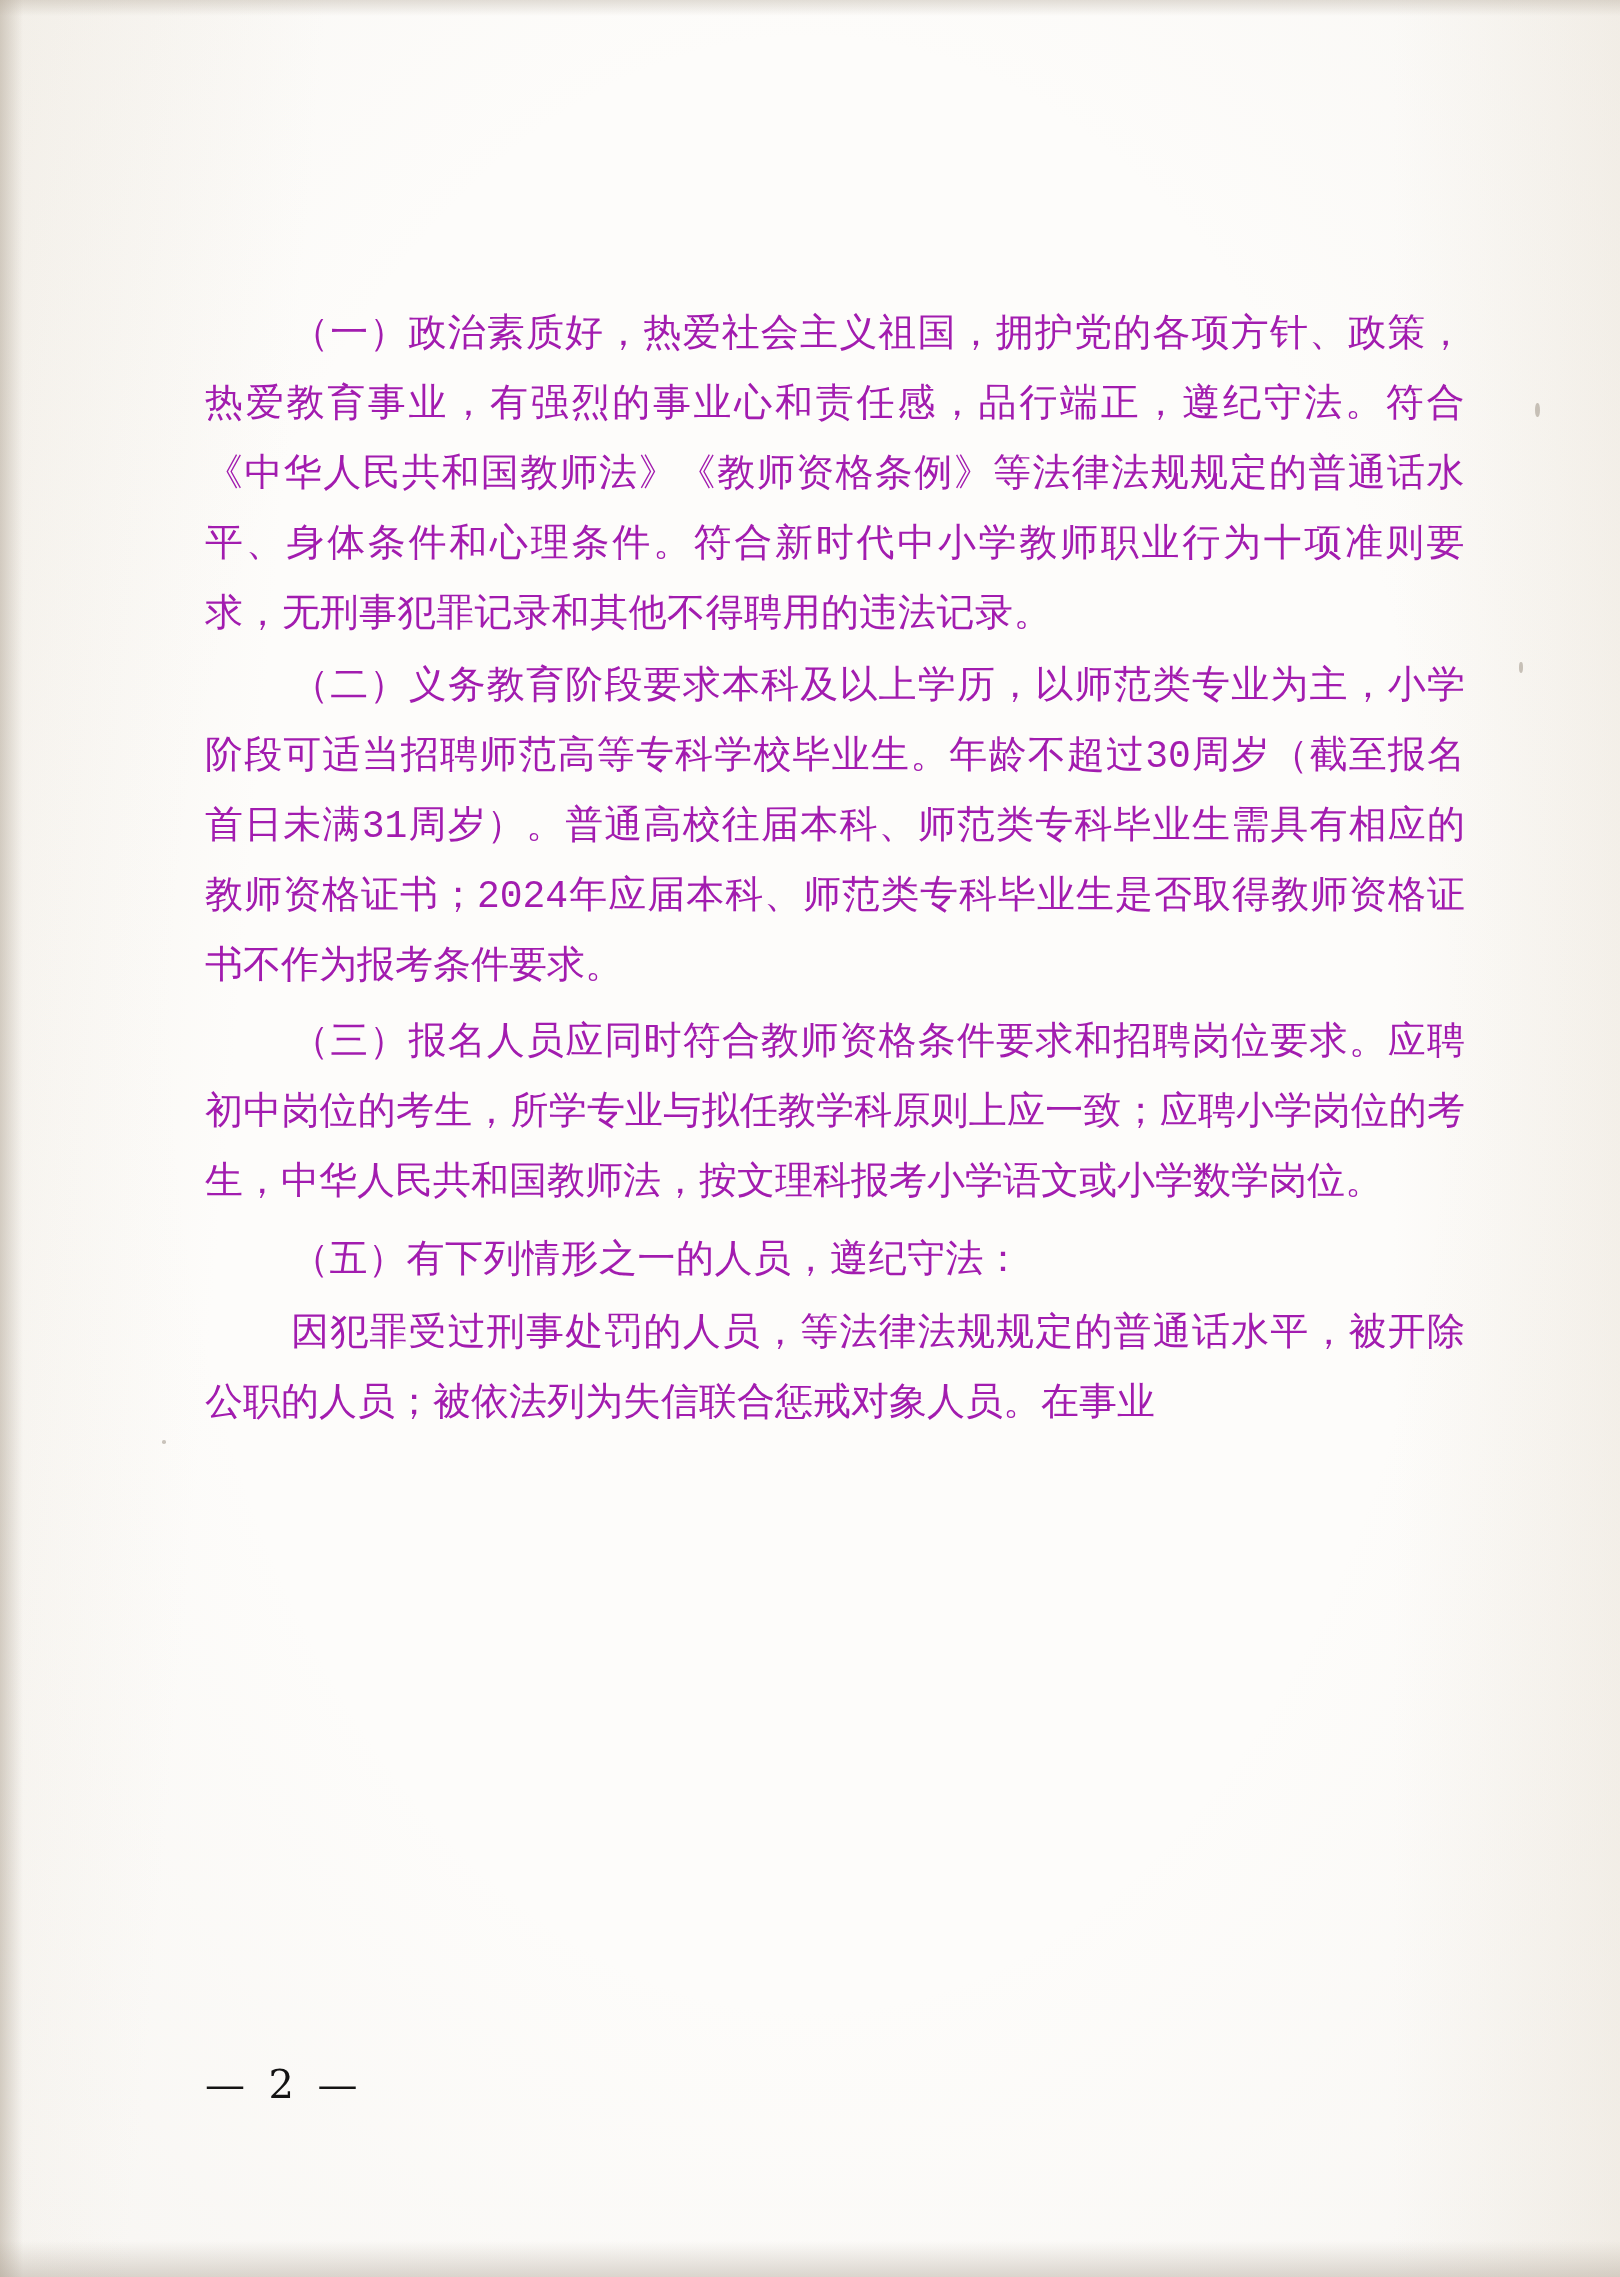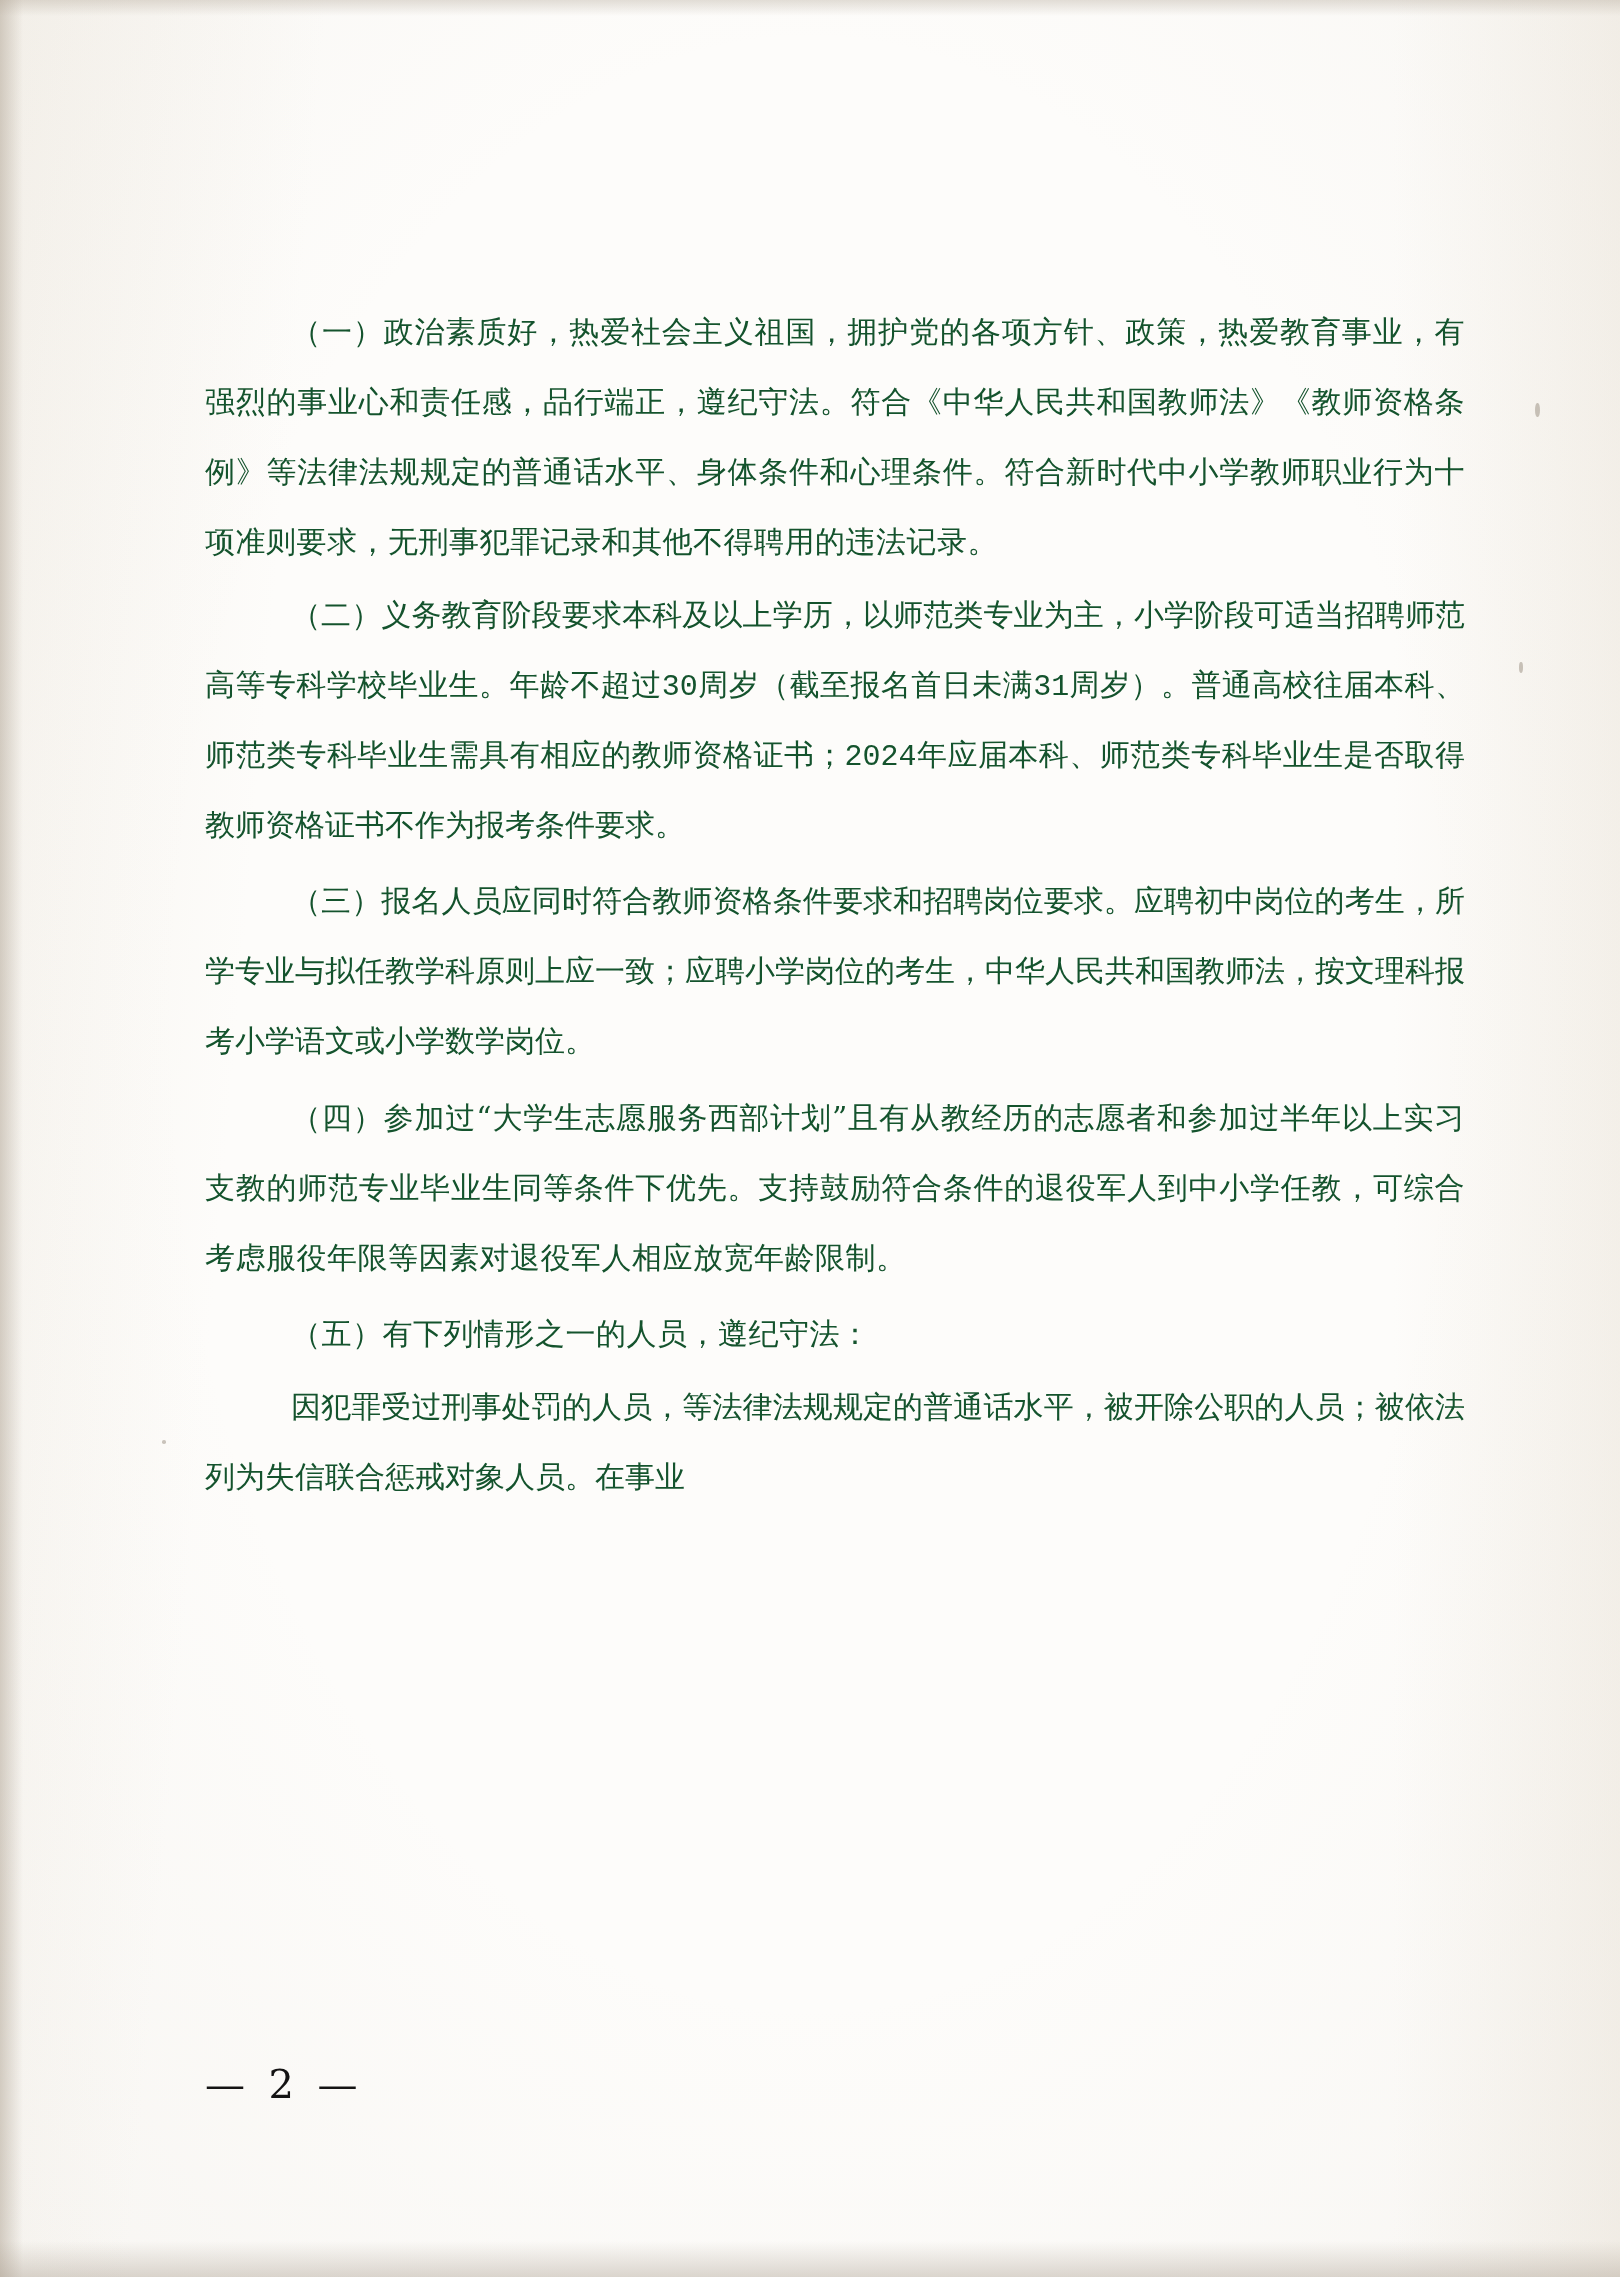--- a/index.html
+++ b/index.html
@@ -45,23 +45,23 @@
   }
 
   .content {
     position: absolute;
     left: 205px;
     top: 297px;
     width: 1260px;
   }
 
   .para {
-    font-size: 30px;
+    font-size: 38px;
     line-height: 70px;
-    color: #14532d;
+    color: #a21caf;
     letter-spacing: 0.5px;
     text-align: justify;
     text-justify: inter-character;
     margin: 0 0 5.4px 0;
     font-family: "DejaVu Serif", "Liberation Serif", serif;
     text-indent: 86px;
   }
   .para.tight {
     letter-spacing: 0px;
     font-family: Liberation Mono, monospace;
@@ -96,21 +96,20 @@
   <div class="edge-bottom"></div>
 
   <div class="speck" style="left:1535px; top:403px; width:4.5px; height:14.4px;"></div>
   <div class="speck" style="left:1519px; top:662px; width:3.6px; height:10.8px;"></div>
   <div class="speck" style="left:162px; top:1440px; width:3.6px; height:3.6px;"></div>
 
   <div class="content">
     <p class="para">（一）政治素质好，热爱社会主义祖国，拥护党的各项方针、政策，热爱教育事业，有强烈的事业心和责任感，品行端正，遵纪守法。符合《中华人民共和国教师法》《教师资格条例》等法律法规规定的普通话水平、身体条件和心理条件。符合新时代中小学教师职业行为十项准则要求，无刑事犯罪记录和其他不得聘用的违法记录。</p>
     <p class="para tight">（二）义务教育阶段要求本科及以上学历，以师范类专业为主，小学阶段可适当招聘师范高等专科学校毕业生。年龄不超过30周岁（截至报名首日未满31周岁）。普通高校往届本科、师范类专科毕业生需具有相应的教师资格证书；2024年应届本科、师范类专科毕业生是否取得教师资格证书不作为报考条件要求。</p>
     <p class="para tight">（三）报名人员应同时符合教师资格条件要求和招聘岗位要求。应聘初中岗位的考生，所学专业与拟任教学科原则上应一致；应聘小学岗位的考生，中华人民共和国教师法，按文理科报考小学语文或小学数学岗位。</p>
-    <p class="para">（四）参加过“大学生志愿服务西部计划”且有从教经历的志愿者和参加过半年以上实习支教的师范专业毕业生同等条件下优先。支持鼓励符合条件的退役军人到中小学任教，可综合考虑服役年限等因素对退役军人相应放宽年龄限制。</p>
     <p class="para">（五）有下列情形之一的人员，遵纪守法：</p>
     <p class="para tight">因犯罪受过刑事处罚的人员，等法律法规规定的普通话水平，被开除公职的人员；被依法列为失信联合惩戒对象人员。在事业</p>
   </div>
 
   <div class="page-number">— 2 —</div>
 
 </div>
 
 
 </body></html>

